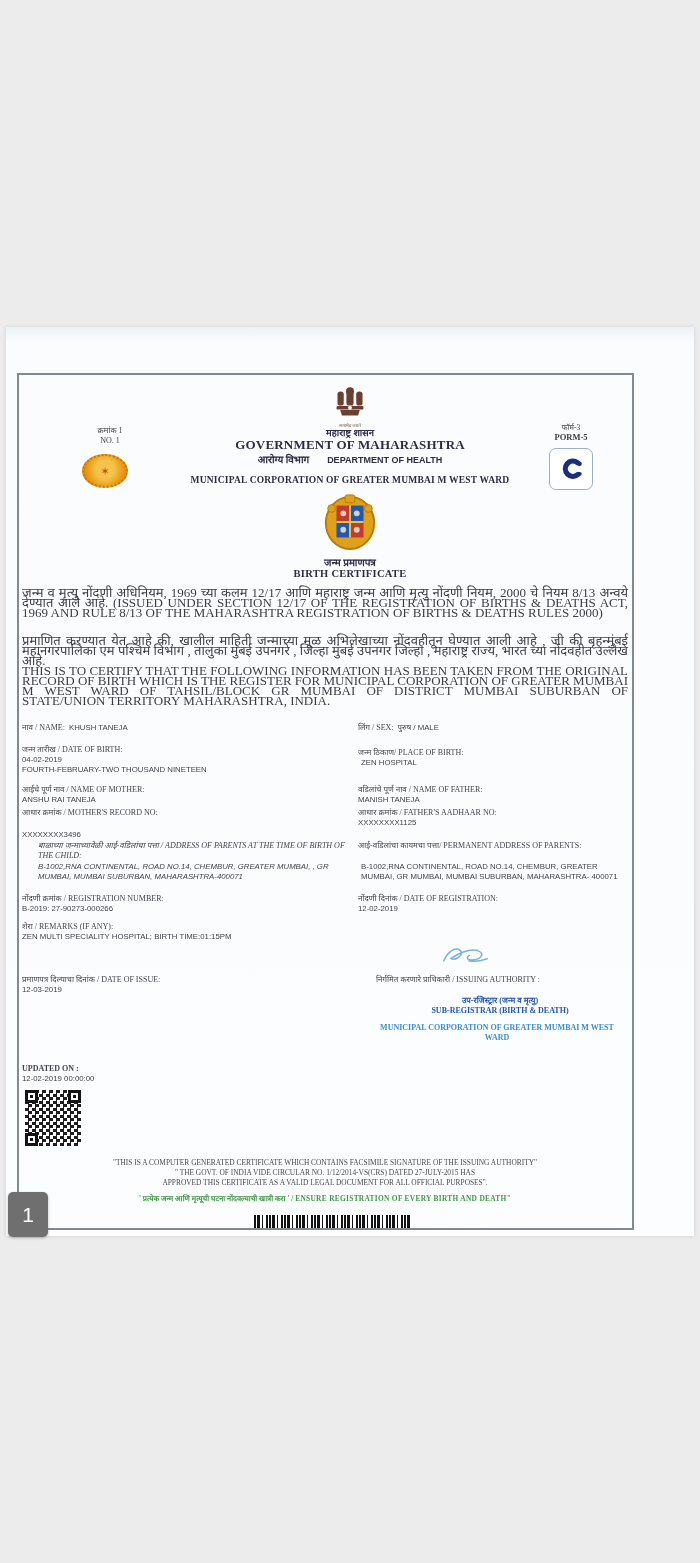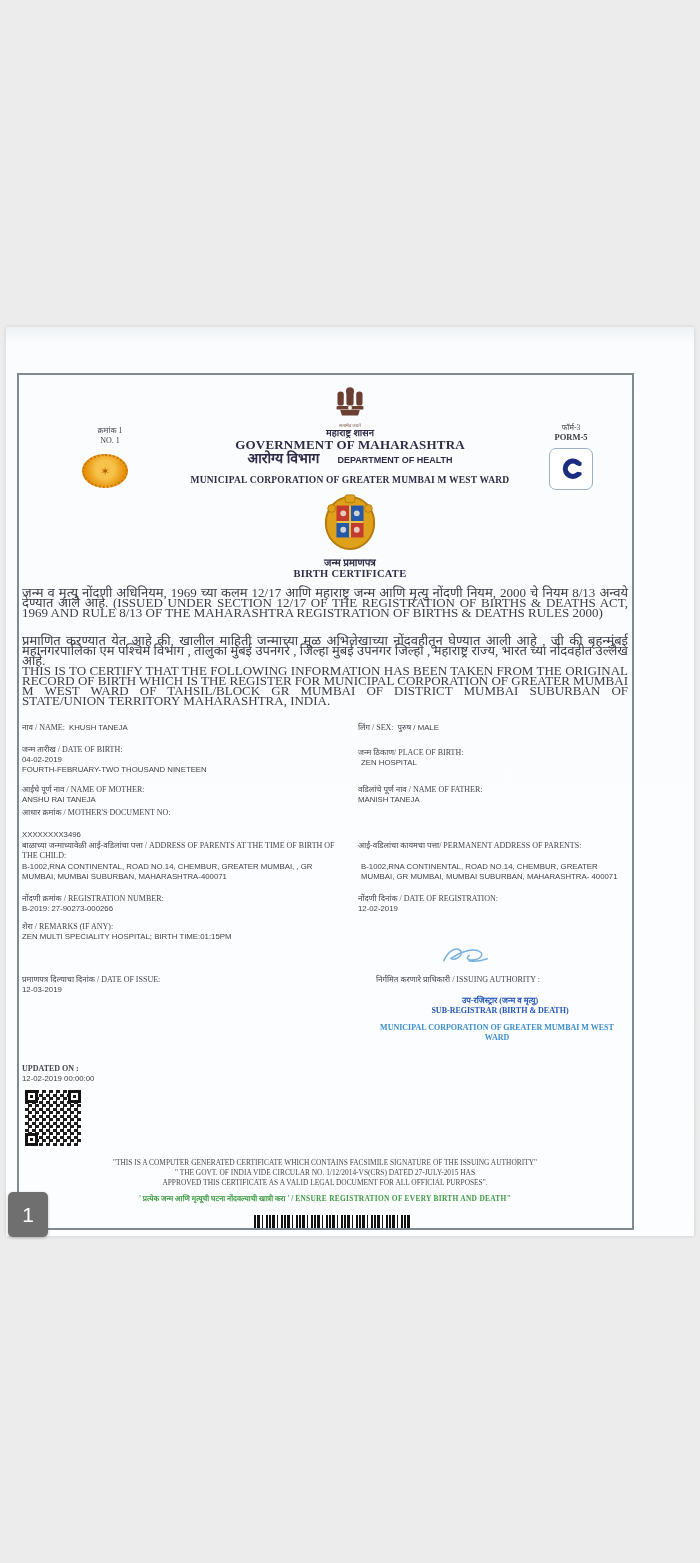--- a/index.html
+++ b/index.html
@@ -92,21 +92,21 @@
     <div class="small" style="color:#44444d;">क्रमांक 1</div>
     <div class="small" style="color:#3a3a43;">NO. 1</div>
   </div>
   <div class="abs" style="left:76px;top:127px;">
     <div class="seal">✶</div>
   </div>
 
   <div class="abs ctr" style="left:0;right:0;top:100px;">
     <div class="hdr" style="font-size:9.5px;line-height:12px;">महाराष्ट्र शासन</div>
     <div class="hdr" style="font-size:13px;line-height:12px;letter-spacing:.2px;">GOVERNMENT OF MAHARASHTRA</div>
-    <div style="line-height:13px;"><span class="hdr" style="font-size:14px;">आरोग्य विभाग</span>&nbsp;&nbsp;<span class="hdr" style="font-family:'Liberation Sans','DejaVu Sans',sans-serif;font-size:9px;margin-left:10px;">DEPARTMENT OF HEALTH</span></div>
+    <div style="line-height:13px;"><span class="hdr" style="font-size:10px;">आरोग्य विभाग</span>&nbsp;&nbsp;<span class="hdr" style="font-family:'Liberation Sans','DejaVu Sans',sans-serif;font-size:9px;margin-left:10px;">DEPARTMENT OF HEALTH</span></div>
   </div>
   <div class="abs ctr hdr" style="left:0;right:0;top:148px;font-size:9.5px;letter-spacing:.2px;">MUNICIPAL CORPORATION OF GREATER MUMBAI M WEST WARD</div>
 
   <div class="abs ctr" style="left:528px;top:96px;width:74px;">
     <div style="font-size:7.5px;line-height:9px;color:#4a4a52;">फॉर्म-3</div>
     <div style="font-size:8.5px;line-height:10px;color:#3a3a43;font-weight:bold;">PORM-5</div>
     <div class="formlogo" style="margin:6px auto 0;">
       <svg width="34" height="32" viewBox="0 0 40 40">
         <path d="M28 12 A9.5 9.5 0 1 0 28.5 27" fill="none" stroke="#1b2d7e" stroke-width="6.5" stroke-linecap="round"></path>
         <circle cx="30.5" cy="13.5" r="3" fill="#1b2d7e"></circle>
@@ -150,23 +150,23 @@
   </div>
   <div class="abs" style="left:16px;top:418px;width:330px;">
     <div class="lbl">जन्म तारीख / DATE OF BIRTH:</div>
     <div class="val">04-02-2019</div>
     <div class="val">FOURTH-FEBRUARY-TWO THOUSAND NINETEEN</div>
   </div>
   <div class="abs" style="left:16px;top:458px;width:330px;">
     <div class="lbl">आईचे पूर्ण नाव / NAME OF MOTHER:</div>
     <div class="val">ANSHU RAI TANEJA</div>
   </div>
-  <div class="abs lbl" style="left:16px;top:481px;width:330px;">आधार क्रमांक / MOTHER'S DOCUMENT NO:</div>
+  <div class="abs lbl" style="left:16px;top:481px;width:330px;">आधार क्रमांक / MOTHER'S RECORD NO:</div>
   <div class="abs val" style="left:16px;top:503px;width:330px;">XXXXXXXX3496</div>
-  <div class="abs" style="left:16px;top:514px;width:322px;">
+  <div class="abs" style="left:32px;top:514px;width:322px;font-style:italic;">
     <div class="lbl">बाळाच्या जन्माच्यावेळी आई-वडिलांचा पत्ता  / ADDRESS OF PARENTS AT THE TIME OF BIRTH OF THE CHILD:</div>
     <div class="val" style="margin-top:1px;">B-1002,RNA CONTINENTAL, ROAD NO.14, CHEMBUR, GREATER MUMBAI, , GR MUMBAI, MUMBAI SUBURBAN, MAHARASHTRA-400071</div>
   </div>
   <div class="abs" style="left:16px;top:567px;width:330px;">
     <div class="lbl">नोंदणी क्रमांक  / REGISTRATION NUMBER:</div>
     <div class="val">B-2019: 27-90273-000266</div>
   </div>
   <div class="abs" style="left:16px;top:595px;width:330px;">
     <div class="lbl">शेरा / REMARKS (IF ANY):</div>
     <div class="val">ZEN MULTI SPECIALITY HOSPITAL; BIRTH TIME:01:15PM</div>
@@ -191,20 +191,24 @@
     <div class="val" style="padding-left:3px;">ZEN HOSPITAL</div>
   </div>
   <div class="abs" style="left:352px;top:389px;width:272px;">
     <span class="lbl">लिंग / SEX:</span>
     <span class="val">पुरुष / MALE</span>
   </div>
   <div class="abs" style="left:352px;top:458px;width:272px;">
     <div class="lbl">वडिलांचे पूर्ण नाव / NAME OF FATHER:</div>
     <div class="val">MANISH TANEJA</div>
   </div>
+  <div class="abs" style="left:352px;top:481px;width:272px;">
+    <div class="lbl">आधार क्रमांक / FATHER'S AADHAAR NO:</div>
+    <div class="val">XXXXXXXX1125</div>
+  </div>
   <div class="abs" style="left:352px;top:514px;width:272px;">
     <div class="lbl">आई-वडिलांचा कायमचा पत्ता/ PERMANENT ADDRESS OF PARENTS:</div>
     <div class="val" style="margin-top:11px;padding-left:3px;">B-1002,RNA CONTINENTAL, ROAD NO.14, CHEMBUR, GREATER MUMBAI, GR MUMBAI, MUMBAI SUBURBAN, MAHARASHTRA- 400071</div>
   </div>
   <div class="abs" style="left:352px;top:567px;width:272px;">
     <div class="lbl">नोंदणी दिनांक  / DATE OF REGISTRATION:</div>
     <div class="val">12-02-2019</div>
   </div>
 
   <div class="abs" style="left:430px;top:612px;">

